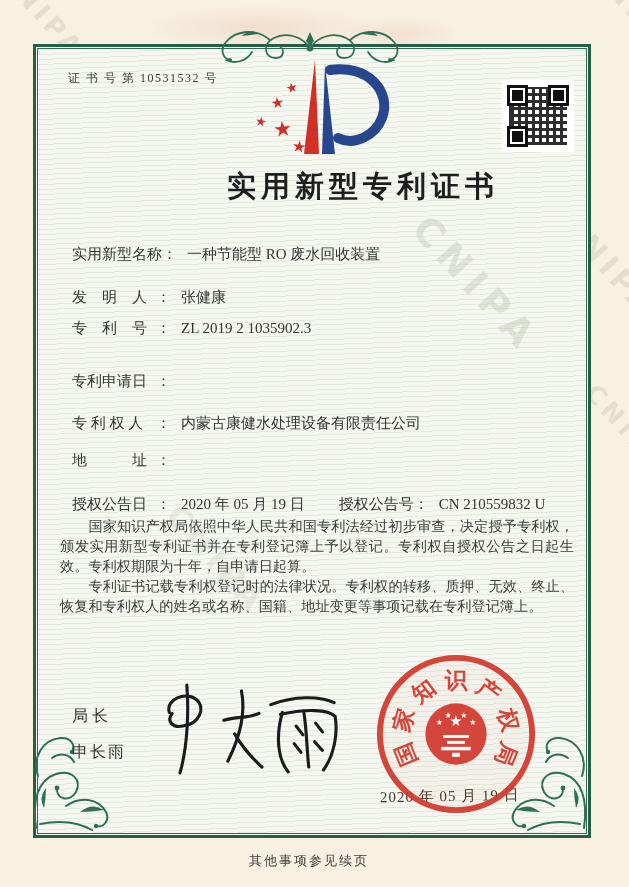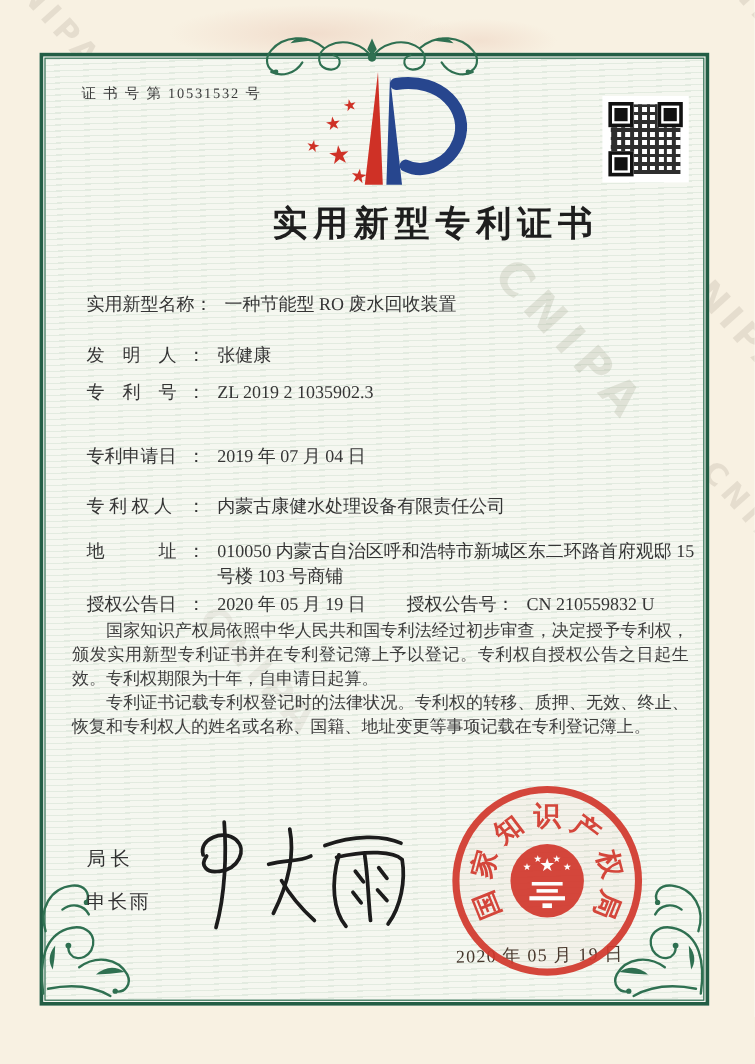--- a/index.html
+++ b/index.html
@@ -187,31 +187,29 @@
     <span class="val">张健康</span>
   </div>
   <div class="row r3">
     <span class="lbl">专　利　号</span>
       <span class="colon">：</span>
     <span class="val">ZL 2019 2 1035902.3</span>
   </div>
   <div class="row r4">
     <span class="lbl">专利申请日</span>
       <span class="colon">：</span>
-    <span class="val">2019 年 07 月 04 日</span>
   </div>
   <div class="row r5">
     <span class="lbl">专 利 权 人</span>
       <span class="colon">：</span>
     <span class="val">内蒙古康健水处理设备有限责任公司</span>
   </div>
   <div class="row r6">
     <span class="lbl">地　　　址</span>
       <span class="colon">：</span>
-    <span class="val-wrap">010050 内蒙古自治区呼和浩特市新城区东二环路首府观邸 15 号楼 103 号商铺</span>
   </div>
   <div class="row r7">
     <span class="lbl">授权公告日</span>
       <span class="colon">：</span>
     <span class="val">2020 年 05 月 19 日</span>
     <span class="pair2">
       <span class="lbl" style="min-width:auto">授权公告号</span>
         <span class="colon">：</span>
       <span class="val">CN 210559832 U</span>
     </span>
@@ -267,14 +265,15 @@
       </g>
       <g fill="#fff">
         <rect x="72" y="86" width="26" height="3"></rect>
         <rect x="76" y="92" width="18" height="3"></rect>
         <rect x="70" y="98" width="30" height="3.5"></rect>
         <rect x="81" y="104" width="8" height="4"></rect>
       </g>
     </g>
   </svg>
 
+  <div class="footer-note">其他事项参见续页</div>
 
 </div>
 
 </body></html>

